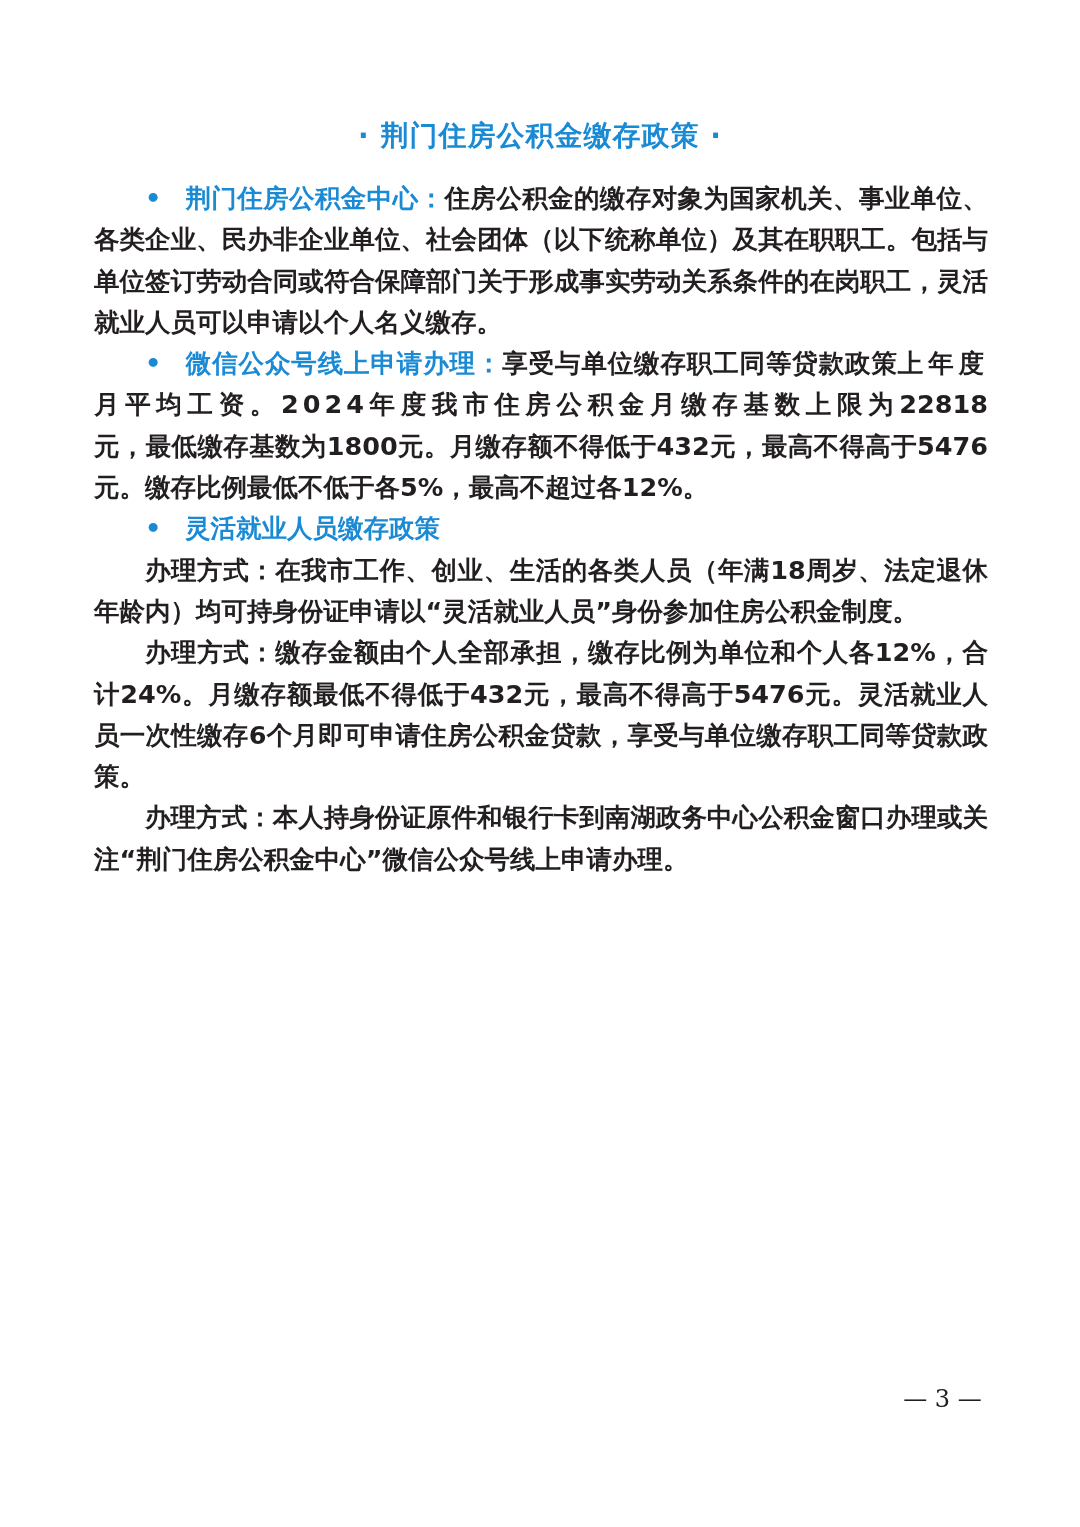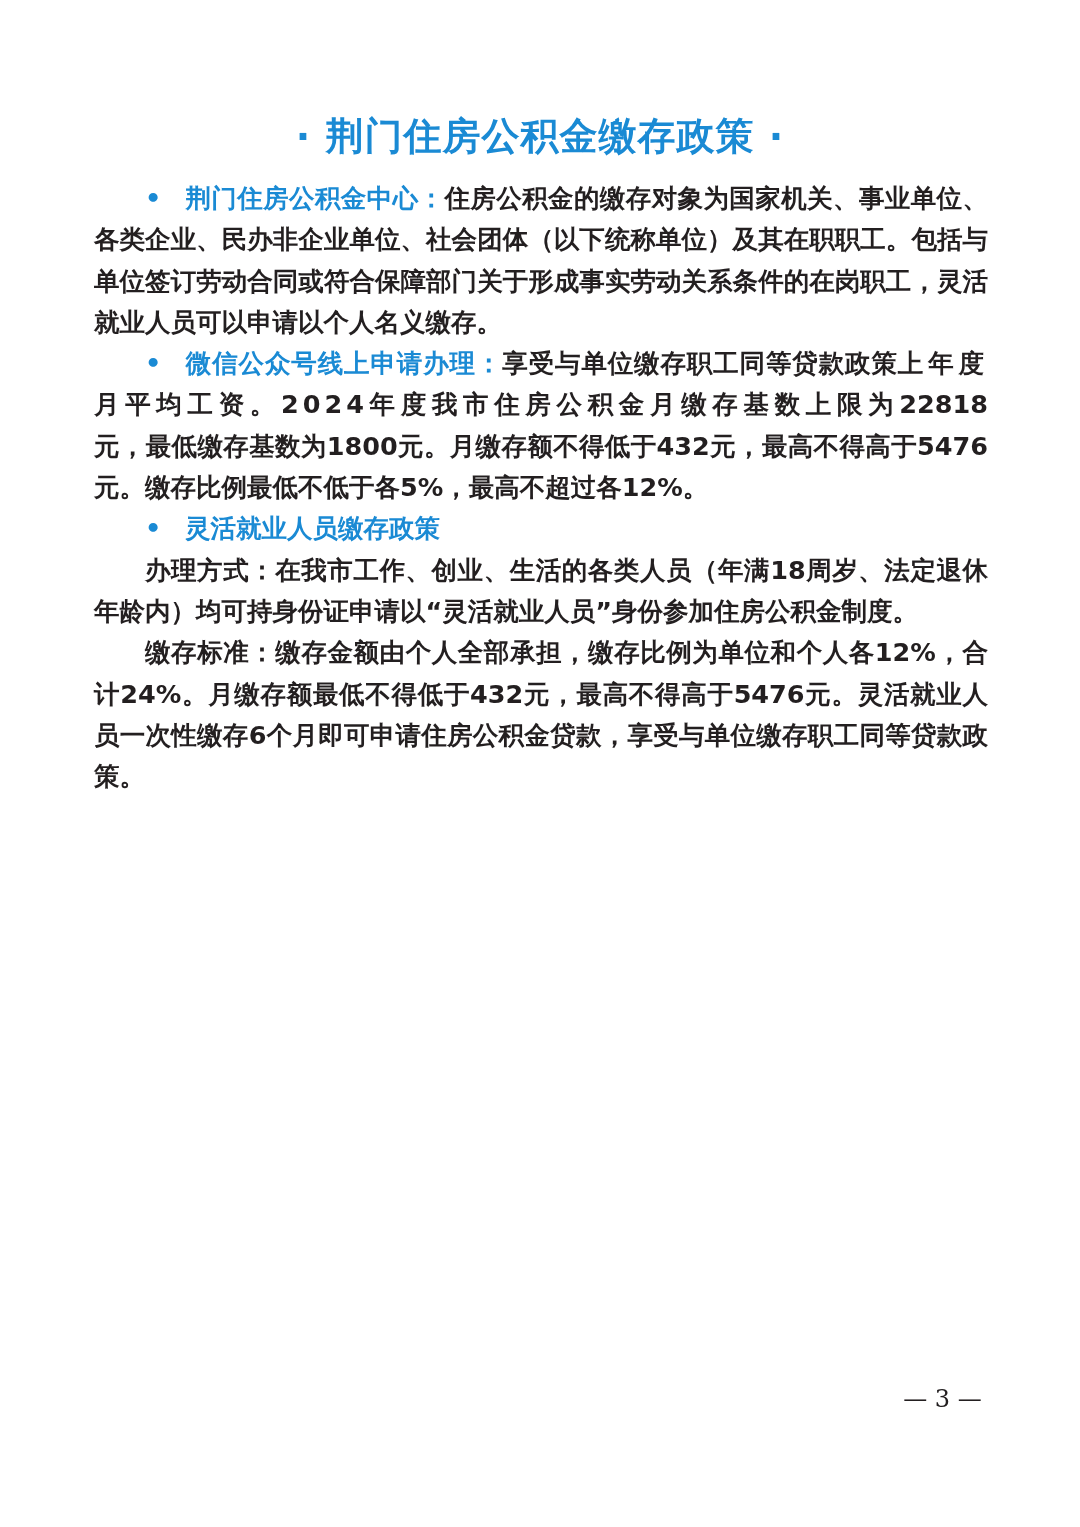--- a/index.html
+++ b/index.html
@@ -14,21 +14,21 @@
       overflow: hidden;
       font-family: "DejaVu Sans", "Liberation Sans", sans-serif;
       color: #231f20;
     }
     .page-title {
       position: absolute;
       top: 108px;
       left: 0;
       width: 1080px;
       text-align: center;
-      font-size: 38px;
+      font-size: 28px;
       font-weight: bold;
       color: #1a8ad4;
       letter-spacing: 1px;
       line-height: 56px;
     }
     .content {
       position: absolute;
       top: 178px;
       left: 94px;
       width: 894px;
@@ -75,16 +75,17 @@
   <p class="para">
     <span class="bullet-dot">•</span><span class="bullet-head">荆门住房公积金中心：</span><span>住房公积金的缴存对象为国家机关、事业单位、各类企业、民办非企业单位、社会团体（以下统称单位）及其在职职工。包括与单位签订劳动合同或符合保障部门关于形成事实劳动关系条件的在岗职工，灵活就业人员可以申请以个人名义缴存。</span>
   </p>
   <p class="para">
     <span class="bullet-dot">•</span><span class="bullet-head">微信公众号线上申请办理：</span><span>享受与单位缴存职工同等贷款政策</span><span class="spaced">上年度月平均工资。2024年度我市住房公积金月缴存基数上限为</span><span>22818元，最低缴存基数为1800元。月缴存额不得低于432元，最高不得高于5476元。缴存比例最低不低于各5%，最高不超过各12%。</span>
   </p>
   <p class="para">
     <span class="bullet-dot">•</span><span class="bullet-head">灵活就业人员缴存政策</span>
   </p>
   <p class="para">办理方式：在我市工作、创业、生活的各类人员（年满18周岁、法定退休年龄内）均可持身份证申请以“灵活就业人员”身份参加住房公积金制度。</p>
-  <p class="para">缴存标准：缴存金额由个人全部承担，缴存比例为单位和个人各12%，合计24%。月缴存额最低不得低于432元，最高不得高于5476元。灵活就业人员一次性缴存6个月即可申请住房公积金贷款，享受与单位缴存职工同等贷款政策。</p>
+  <p class="para">办理方式：缴存金额由个人全部承担，缴存比例为单位和个人各12%，合计24%。月缴存额最低不得低于432元，最高不得高于5476元。灵活就业人员一次性缴存6个月即可申请住房公积金贷款，享受与单位缴存职工同等贷款政策。</p>
+  <p class="para">办理方式：本人持身份证原件和银行卡到南湖政务中心公积金窗口办理或关注“荆门住房公积金中心”微信公众号线上申请办理。</p>
 </div>
 
 <div class="page-number">— 3 —</div>
 
 </body></html>

